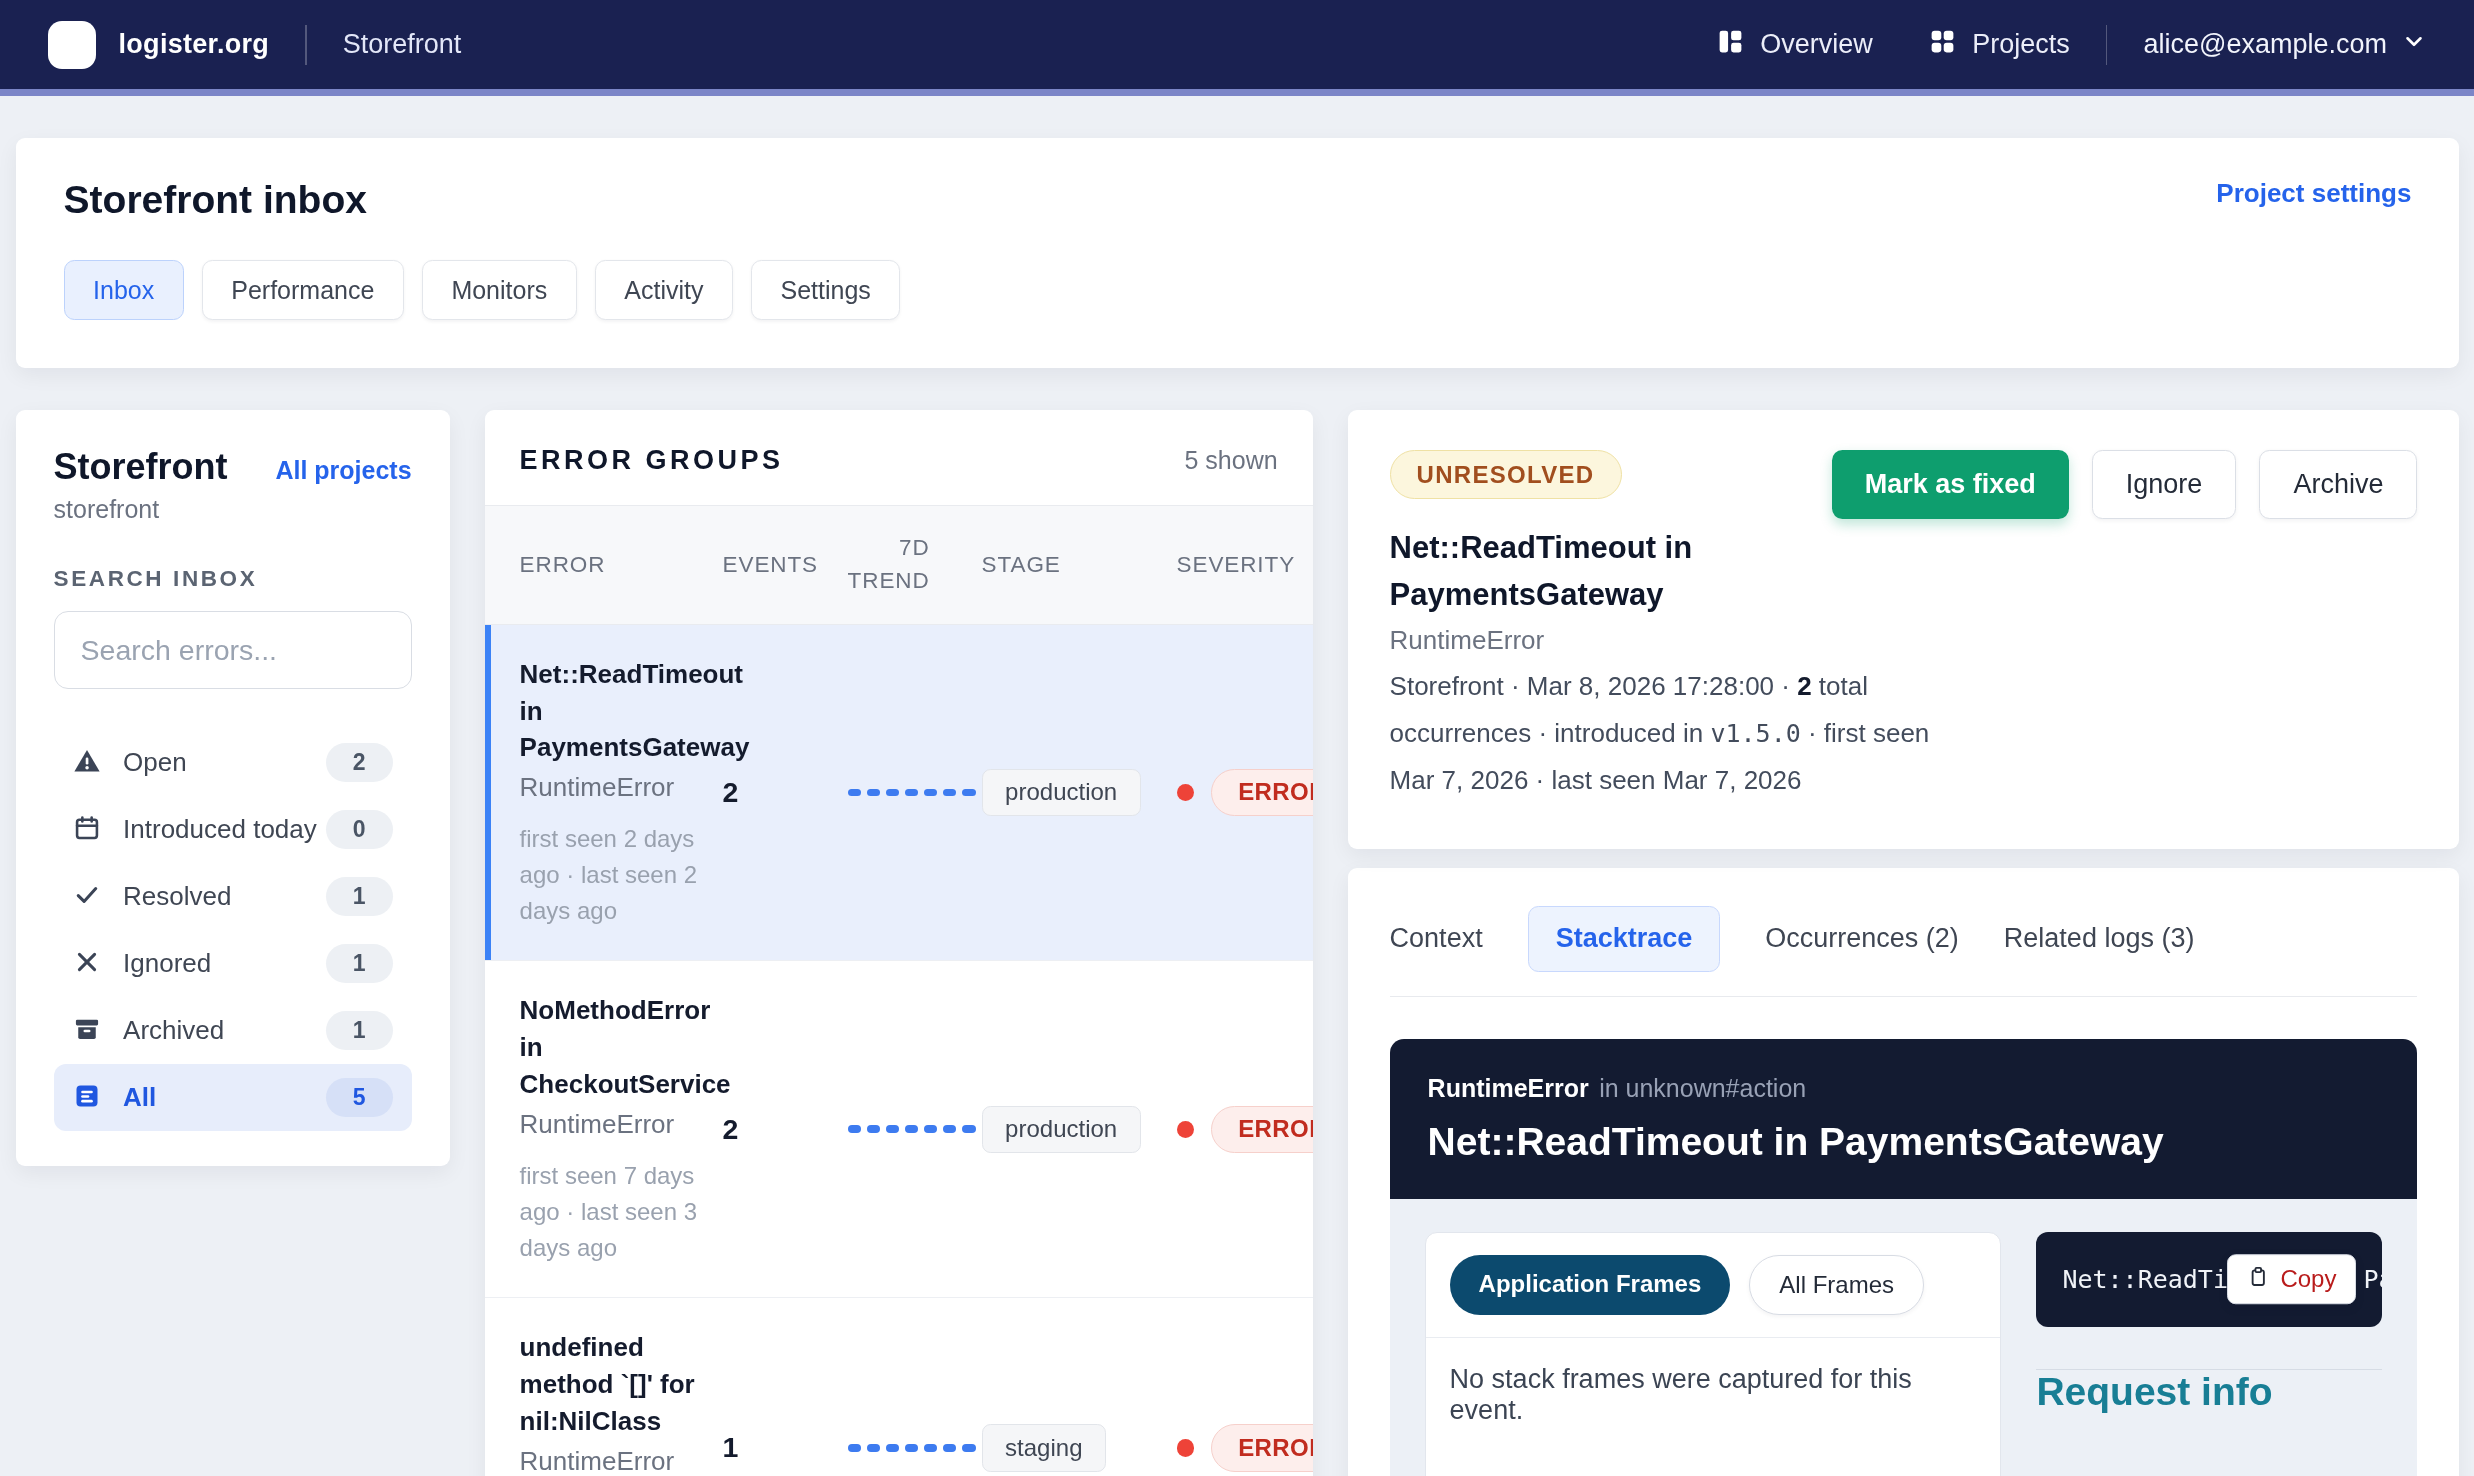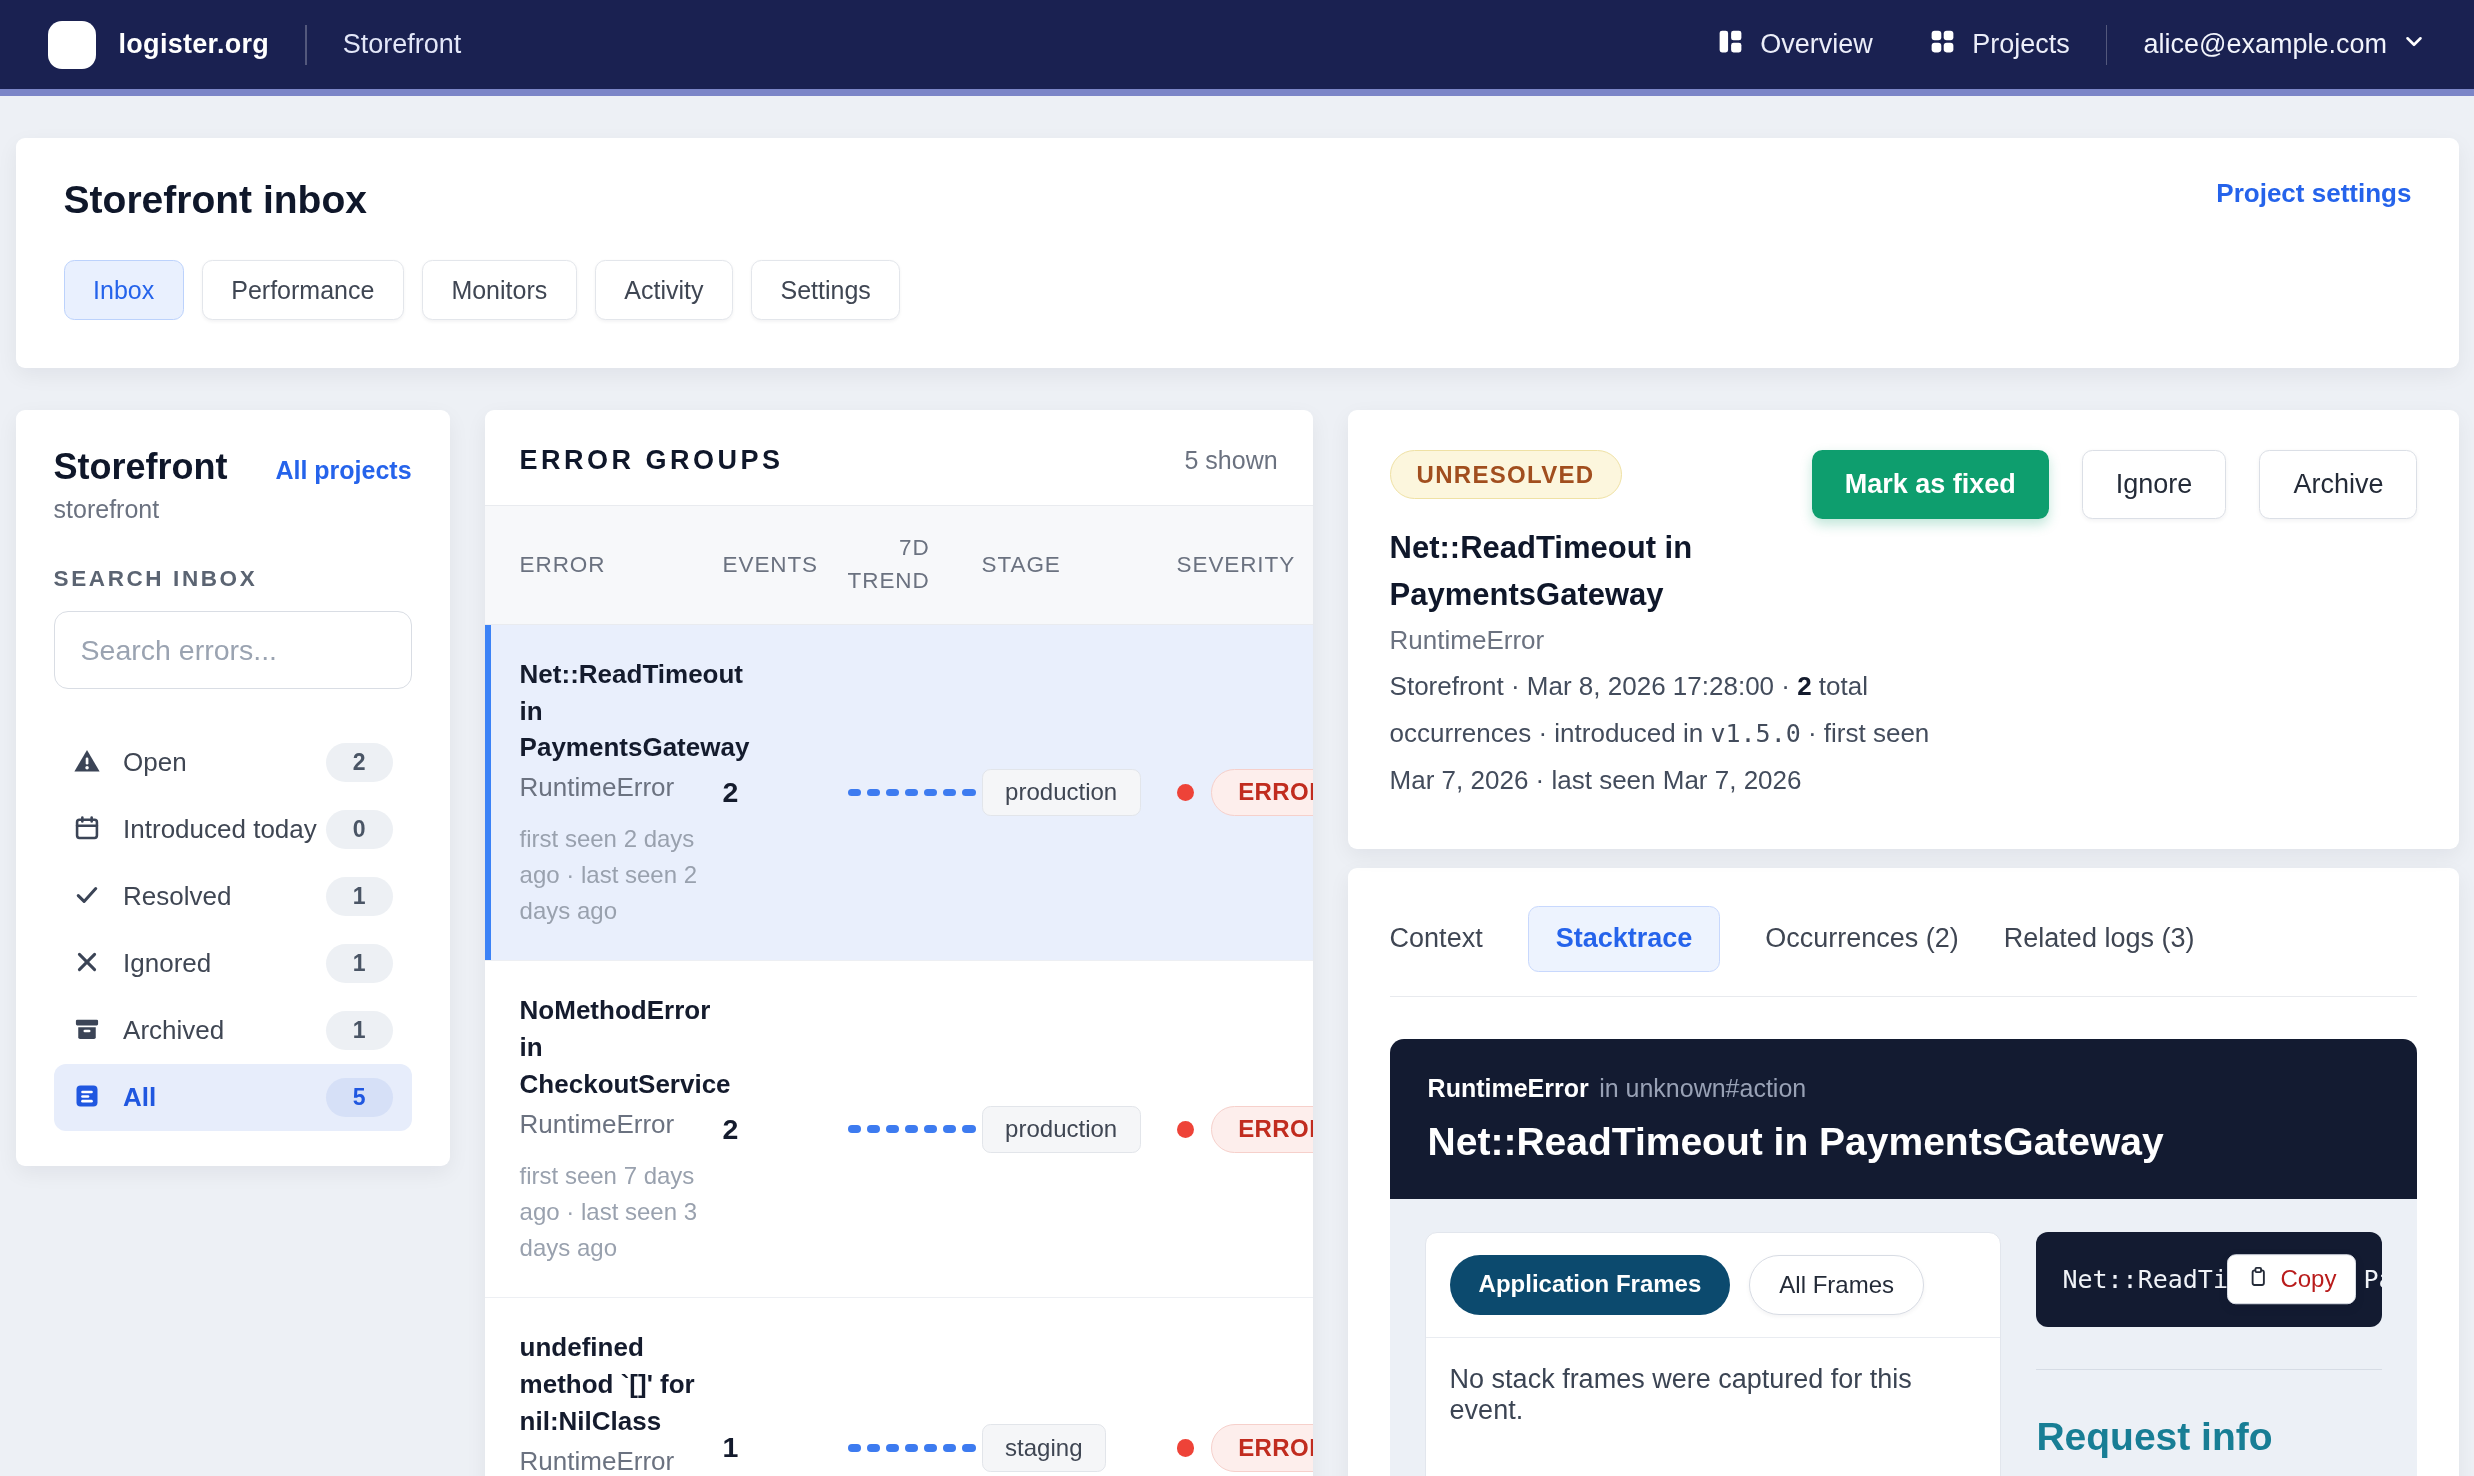--- a/index.html
+++ b/index.html
@@ -86,21 +86,21 @@
   .sev-badge { font-size:24px; font-weight:bold; color:#c12c1f; letter-spacing:0.4px; background:#fdeeec;
     border:1.7px solid #f6d0cb; border-radius:864px; padding:8.6px 26px; }
 
   
   .right-col { flex:1; display:flex; flex-direction:column; gap:19px; }
 
   .detail-top { padding:40px 42px 45px; position:relative; }
   .status-badge { display:inline-block; font-size:24px; font-weight:bold; color:#a14e1e;
     letter-spacing:1.3px; background:#fcf6dd; border:1.7px solid #efe1a4; border-radius:864px;
     padding:9.5px 26px; }
-  .actions { position:absolute; top:40px; right:42px; display:flex; gap:33px; }
+  .actions { position:absolute; top:40px; right:42px; display:flex; gap:23px; }
   .btn { font-size:27px; border-radius:10.4px; padding:18px 33px; cursor:pointer; border:none;
     font-family:"Liberation Sans",sans-serif; }
   .btn.primary { background:#0e9e6e; color:#fff; font-weight:bold; box-shadow:0 5.2px 12px rgba(14,158,110,.25); }
   .btn.ghost { background:#fff; color:#242b38; border:1.7px solid #dbdfe6; box-shadow:0 1.7px 4.3px rgba(15,23,42,.05); }
   .detail-title { margin-top:26px; font-size:31px; font-weight:bold; color:#0f172a;
     max-width:484px; line-height:1.5; }
   .detail-class { font-size:26px; color:#6b7280; margin-top:7px; }
   .detail-meta { font-size:26px; color:#434c5c; margin-top:7px; line-height:1.8; max-width:553px; }
   .detail-meta b { color:#141b2d; }
   .detail-meta .mono { font-size:25px; }
@@ -128,21 +128,21 @@
   .frames-empty { padding:26px 24px 242px; font-size:27px; color:#3b4453; }
 
   .codebox { position:relative; background:#131b31; border-radius:12px; padding:33px 26px;
     font-size:25px; color:#f0f3f8; white-space:nowrap; overflow:hidden; }
   .copy-btn { position:absolute; right:26px; top:50%; transform:translateY(-50%);
     display:flex; align-items:center; gap:10.4px; background:#fff; border:1.7px solid #d8dce4;
     border-radius:8.6px; padding:9.5px 19px; font-size:24px; color:#b91c1c; cursor:pointer;
     box-shadow:0 3.5px 8.6px rgba(15,23,42,.15); font-family:"Liberation Sans",sans-serif; }
   .copy-btn svg { width:22.5px; height:22.5px; }
   .side-divider { border-top:1.7px solid #d6dce5; margin-top:42px; }
-  .req-title { margin-top:45px; font-size:39px; font-weight:bold; color:#187e95; }
+  .req-title { font-size:39px; font-weight:bold; color:#187e95; }
 </style>
 </head>
 <body>
 
 <div class="navbar">
   <div class="logo"></div>
   <div class="brand">logister.org</div>
   <div class="nav-div"></div>
   <div class="proj-name">Storefront</div>
   <div class="nav-spacer"></div>

